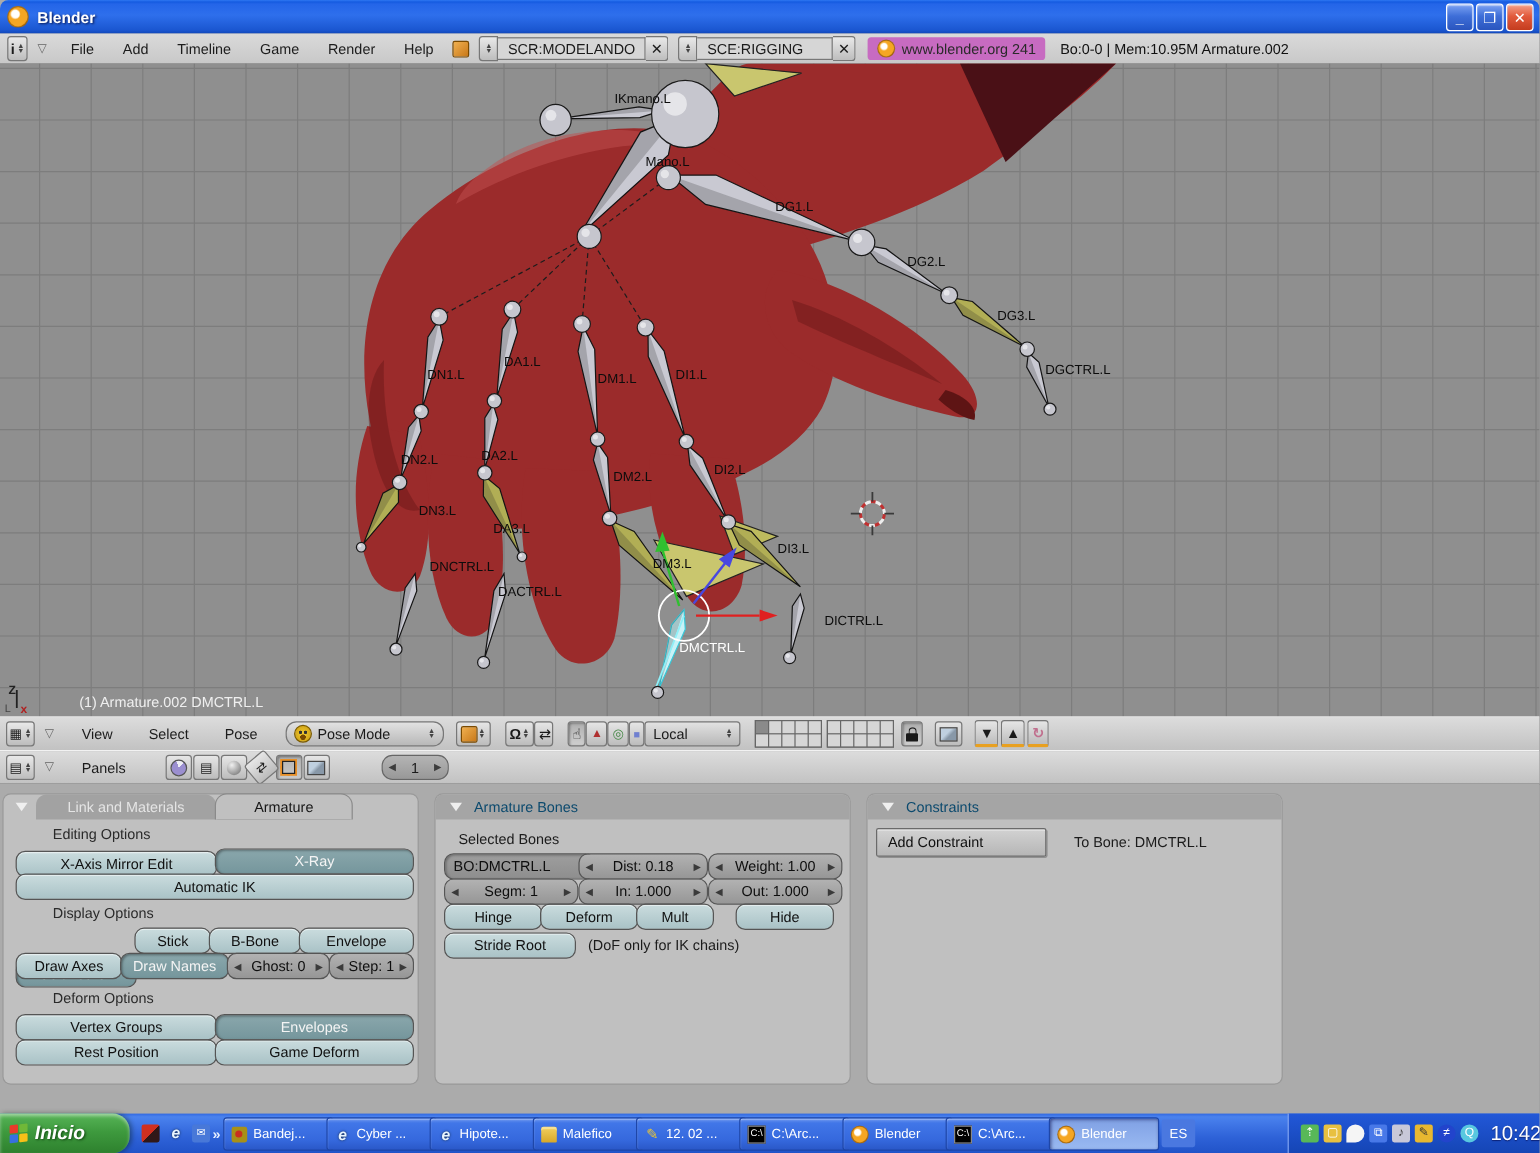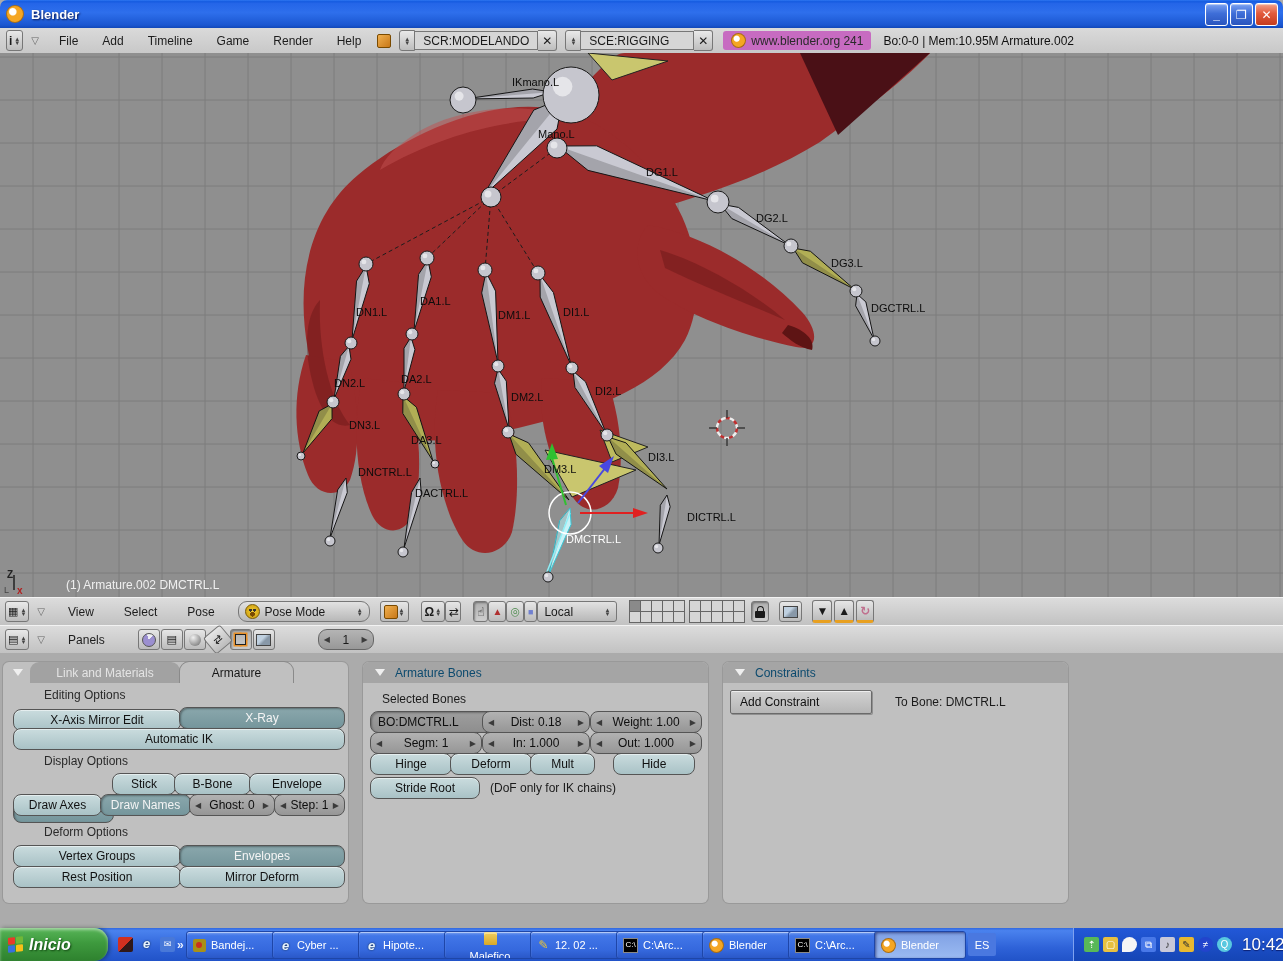--- a/index.html
+++ b/index.html
@@ -551,21 +551,21 @@
     <div class="nf" style="left:271px;top:132px;width:59px;">
       <span class="na">◀</span>
       <span>Step: 1</span>
       <span class="na">▶</span>
     </div>
 
     <span class="sectlabel" style="left:41px;top:163px;">Deform Options</span>
     <div class="tb" style="left:10px;top:183px;width:166px;">Vertex Groups</div>
     <div class="tb on" style="left:176px;top:183px;width:164px;">Envelopes</div>
     <div class="tb" style="left:10px;top:204px;width:166px;">Rest Position</div>
-    <div class="tb" style="left:176px;top:204px;width:164px;">Mirror Deform</div>
+    <div class="tb" style="left:176px;top:204px;width:164px;">Game Deform</div>
   </div>
 
   <div class="panel" style="left:363px;top:9px;width:345px;height:241px;">
     <div class="panelhdr">
       <span class="tri"></span>
       <span>Armature Bones</span>
     </div>
     <span class="plainlabel" style="left:19px;top:30px;">Selected Bones</span>
     <div class="tf" style="left:7px;top:49px;width:110px;">BO:DMCTRL.L</div>
     <div class="nf" style="left:119px;top:49px;width:96px;">
@@ -647,21 +647,21 @@
       <span>Bandej...</span>
     </div>
     <div class="task" style="left: 272px; width: 78px;">
       <span class="tico ie">e</span>
       <span>Cyber ...</span>
     </div>
     <div class="task" style="left: 358px; width: 78px;">
       <span class="tico ie">e</span>
       <span>Hipote...</span>
     </div>
-    <div class="task" style="left: 444px; width: 78px; flex-direction: column;">
+    <div class="task" style="left: 444px; width: 78px;">
       <span class="tico folder"></span>
       <span>Malefico</span>
     </div>
     <div class="task" style="left: 530px; width: 78px;">
       <span class="tico notes">✎</span>
       <span>12. 02 ...</span>
     </div>
     <div class="task" style="left: 616px; width: 78px;">
       <span class="tico cmd">C:\</span>
       <span>C:\Arc...</span>

